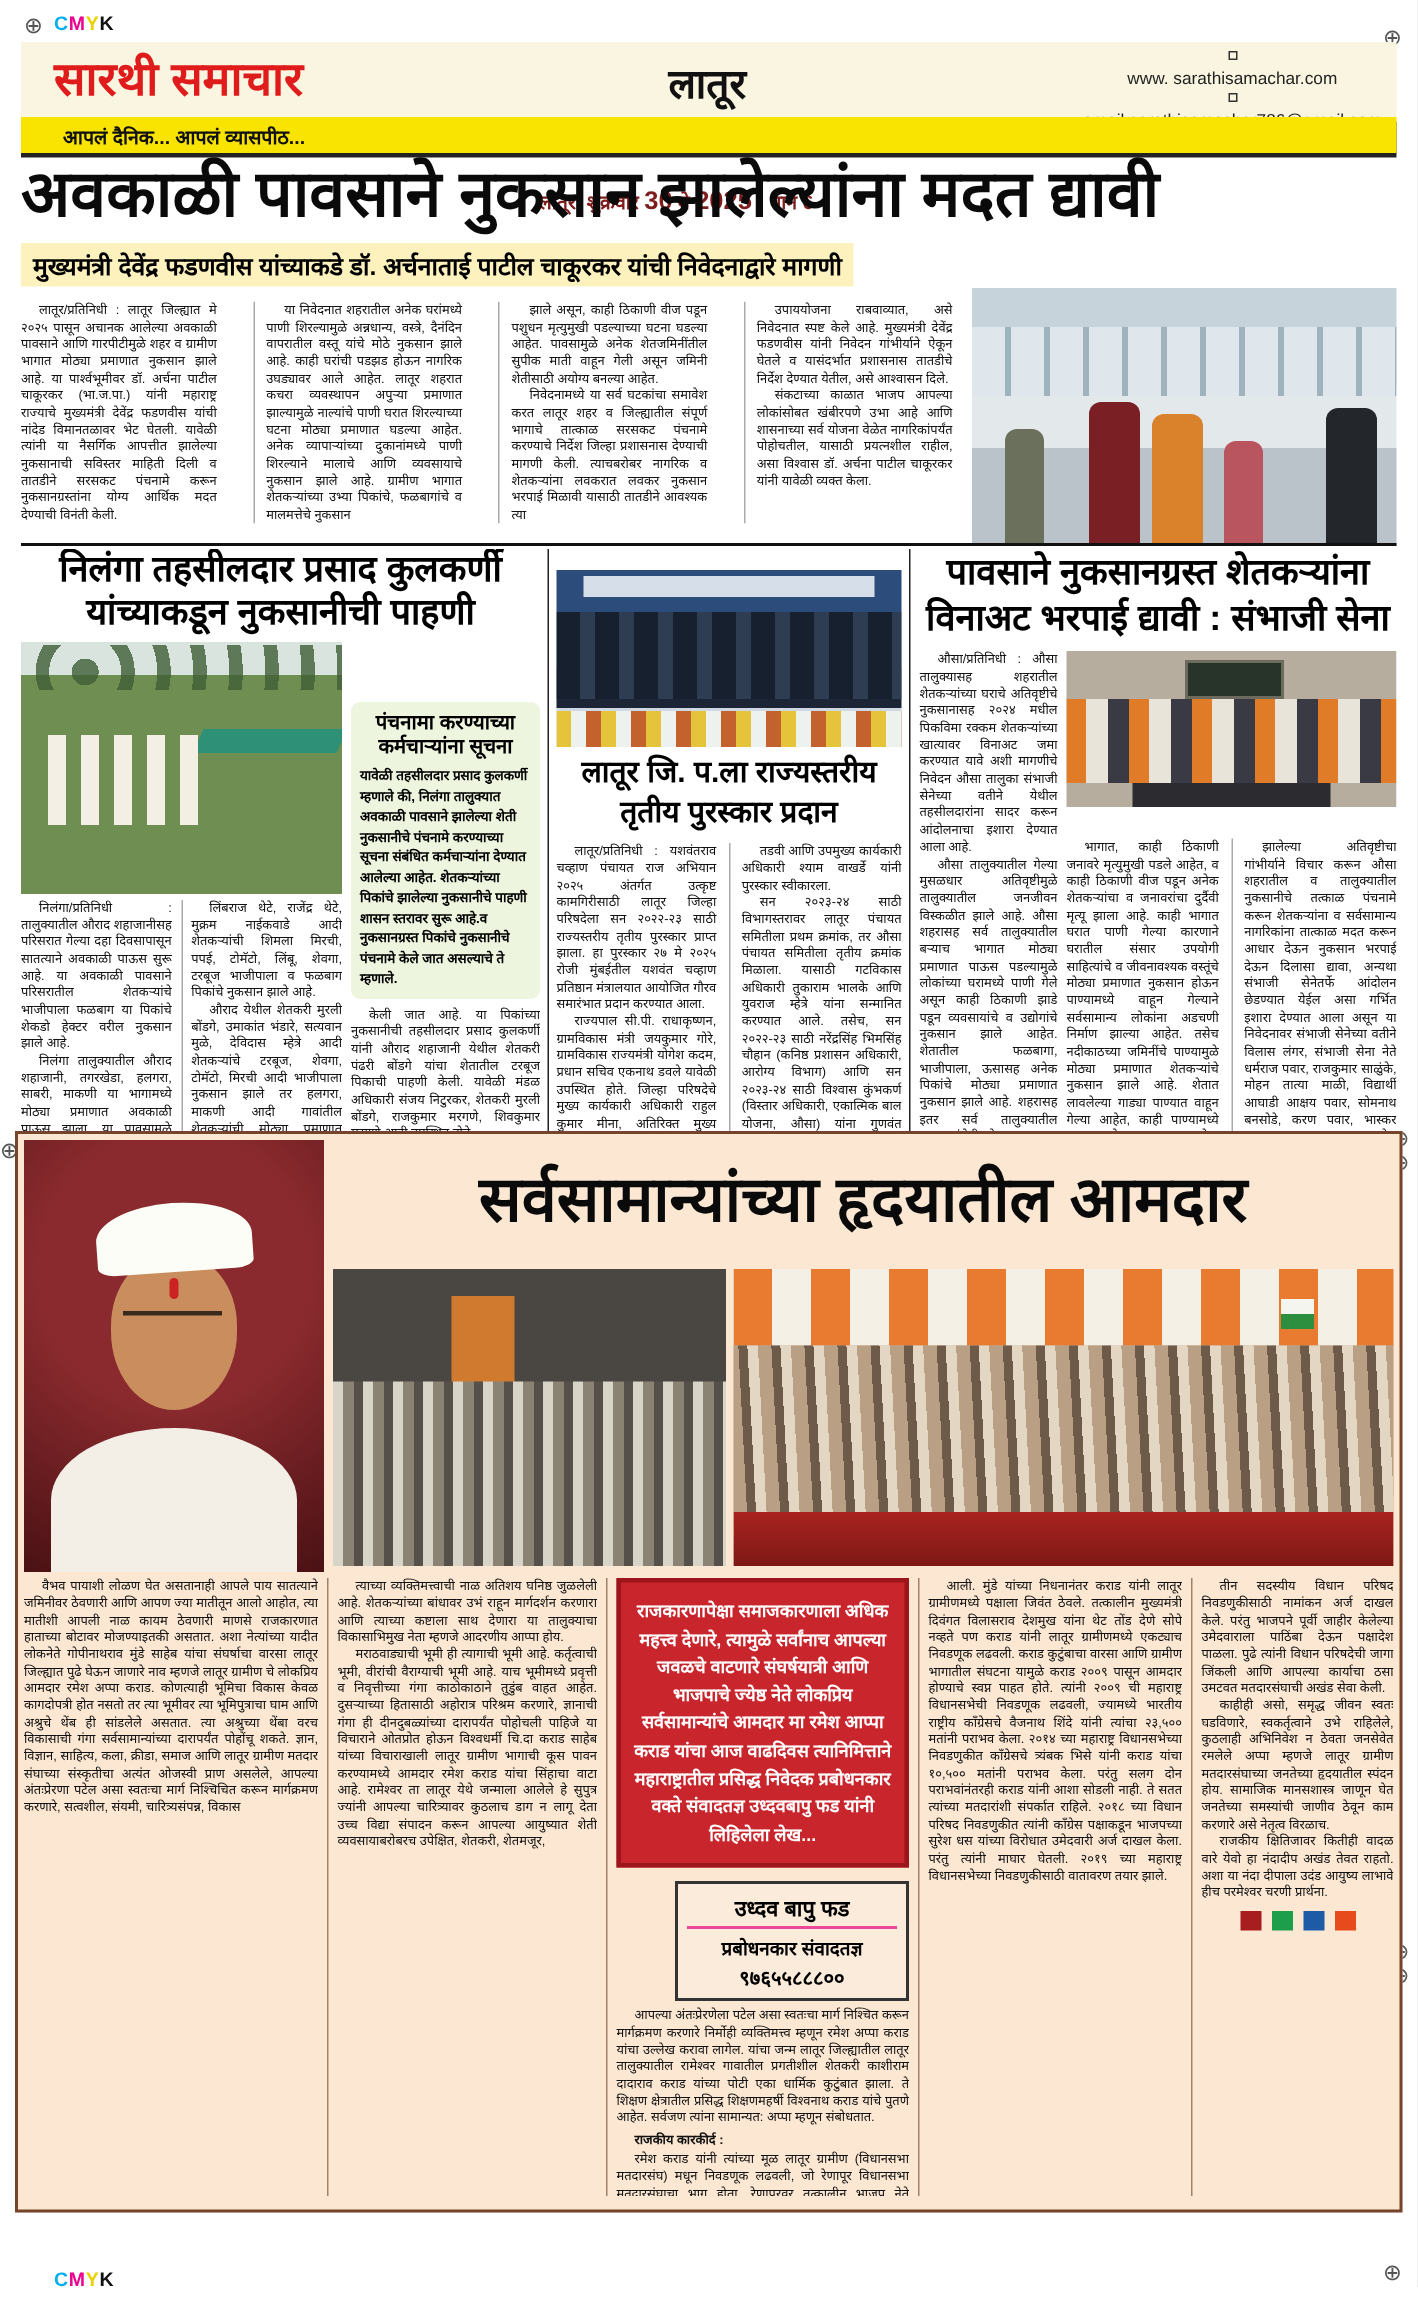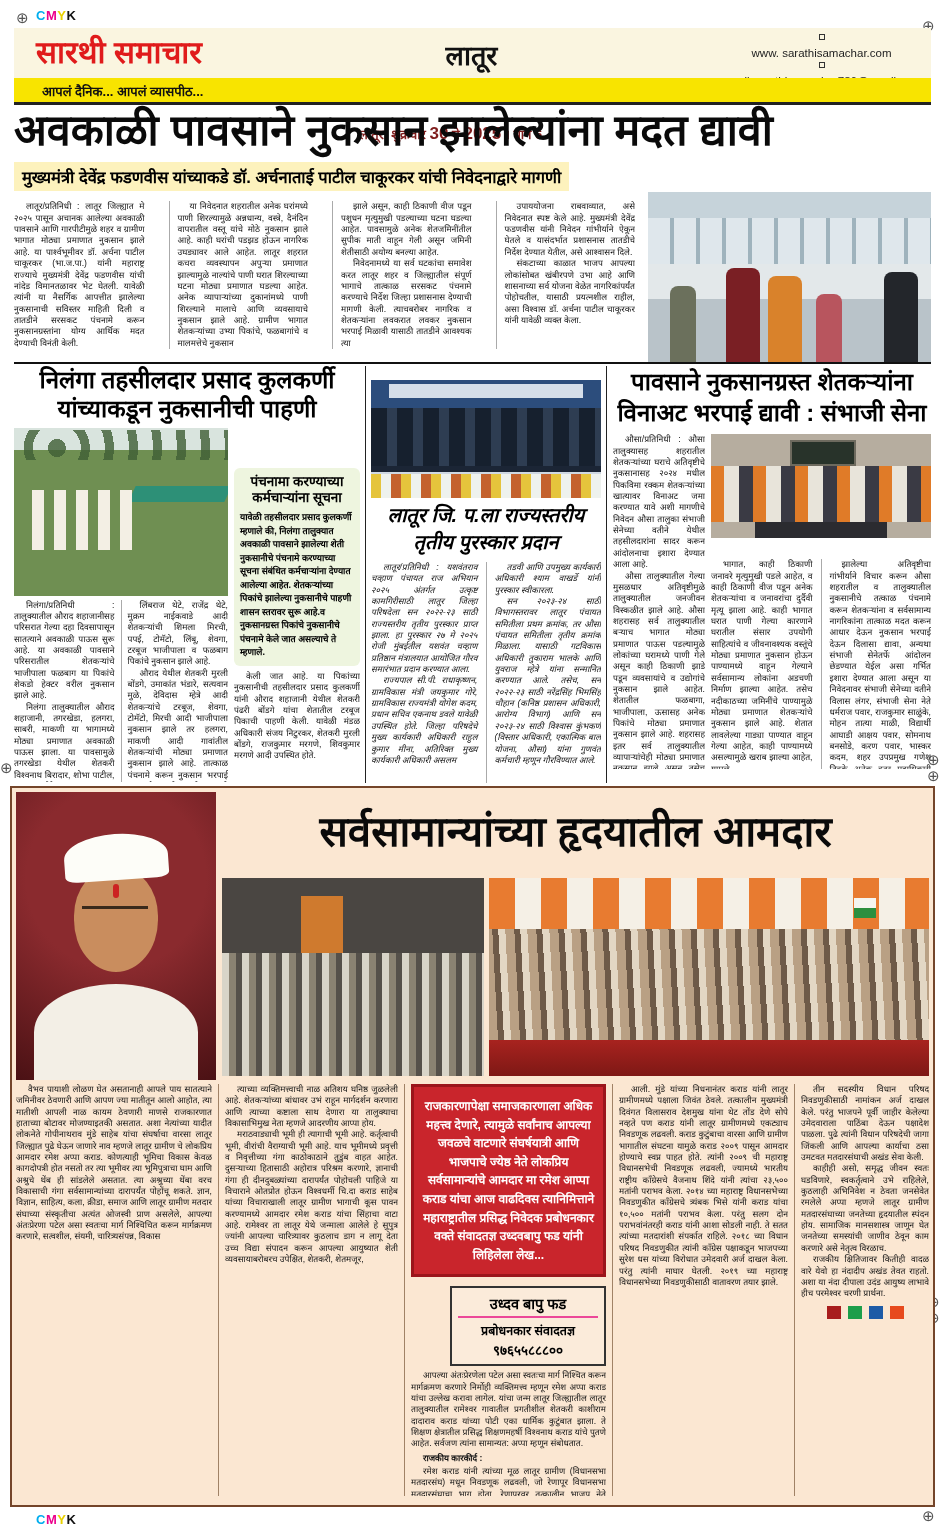--- a/index.html
+++ b/index.html
@@ -37,21 +37,21 @@
   .lead-cols .col { flex:1; }
   .lead-cols .col + .col { border-left:1px solid #aaa; padding-left:8px; }
 
   
   .bt p { font-size:8.6px; line-height:1.32; text-align:justify; color:#111; text-indent:12px; }
 
   
   .row2 { position:absolute; top:362px; left:14px; width:917px; height:421px; display:flex; border-top:2px solid #111; padding-top:2px; }
   .art { overflow:hidden; }
   .art-left { width:352px; border-right:1.5px solid #222; padding-right:5px; }
-  .art-mid { width:241px; border-right:1.5px solid #222; padding:14px 5px;font-style:italic; }
+  .art-mid { width:241px; border-right:1.5px solid #222; padding:14px 5px; }
   .art-right { flex:1; padding-left:6px; }
   .art-left h2 { font-size:24px; font-weight:800; text-align:center; line-height:1.2; }
   .nil-content { display:flex; gap:6px; margin-top:4px; }
   .nil-leftcol { width:214px; }
   .nil-photo { width:214px; height:168px; position:relative; overflow:hidden;
     background:linear-gradient(#d9e4de 0 22px, #6f8f52 22px 100%); }
   .nil-trees { position:absolute; top:2px; left:0; width:100%; height:30px;
     background:repeating-radial-gradient(circle at 20% 60%, #3f5e35 0 9px, transparent 9px 24px); opacity:.8; }
   .nil-net { position:absolute; top:58px; left:118px; width:96px; height:16px; background:#2d9077; transform:skewX(-25deg); }
   .nil-people { position:absolute; top:62px; left:18px; width:110px; height:60px;
@@ -84,21 +84,21 @@
   .smb-photo { width:100%; height:104px; position:relative; overflow:hidden; background:#b6ad9f; }
   .smb-board { position:absolute; top:6px; left:36%; width:30%; height:26px; background:#28332a; border:2px solid #6d6a5e; }
   .smb-people { position:absolute; bottom:16px; left:0; width:100%; height:56px;
     background:repeating-linear-gradient(90deg,#e07b28 0 13px, #e8e4da 13px 28px, #3a3a44 28px 42px); }
   .smb-desk { position:absolute; bottom:0; left:20%; width:60%; height:16px; background:#2b2b30; }
   .smb-cols { display:flex; gap:8px; margin-top:5px; height:226px; overflow:hidden; }
   .smb-cols .col { flex:1;margin-top:16px; }
   .smb-cols .col + .col { border-left:1px solid #aaa; padding-left:8px; }
 
   
-  .feature { position:absolute; top:786px; left:10px; width:925px; height:721px; background:#fbe7d2; border:2px solid #74452a; padding:4px; }
+  .feature { position:absolute; top:754px; left:10px; width:925px; height:721px; background:#fbe7d2; border:2px solid #74452a; padding:4px; }
   .portrait { position:absolute; left:4px; top:4px; width:200px; height:288px; overflow:hidden;
     background:radial-gradient(circle at 50% 30%, #8a2a2e 0 40%, #4a1114 100%); }
   .po-body { position:absolute; bottom:0; left:18px; width:164px; height:96px; background:#f3efe6; border-radius:50% 50% 0 0; }
   .po-face { position:absolute; top:76px; left:58px; width:84px; height:104px; background:#c98d5e; border-radius:46% 46% 50% 50%; }
   .po-cap { position:absolute; top:42px; left:48px; width:104px; height:46px; background:#fdfdf8; border-radius:50% 50% 12% 12%; transform:rotate(-4deg); }
   .po-tilak { position:absolute; top:92px; left:97px; width:6px; height:14px; background:#c22; border-radius:3px; }
   .po-specs { position:absolute; top:104px; left:66px; width:66px; height:13px; border-bottom:3px solid #3a2a1c; }
   .feature h1.fh { margin-left:206px; text-align:center; font-size:42px; font-weight:800; line-height:1.9; height:86px; color:#0a0a0a; }
   .crowd-row { margin-left:206px; display:flex; gap:5px; height:198px; }
   .crowd1 { width:262px; position:relative; overflow:hidden; background:linear-gradient(#4a4642 0 42%, #6b6458 42% 100%); }

